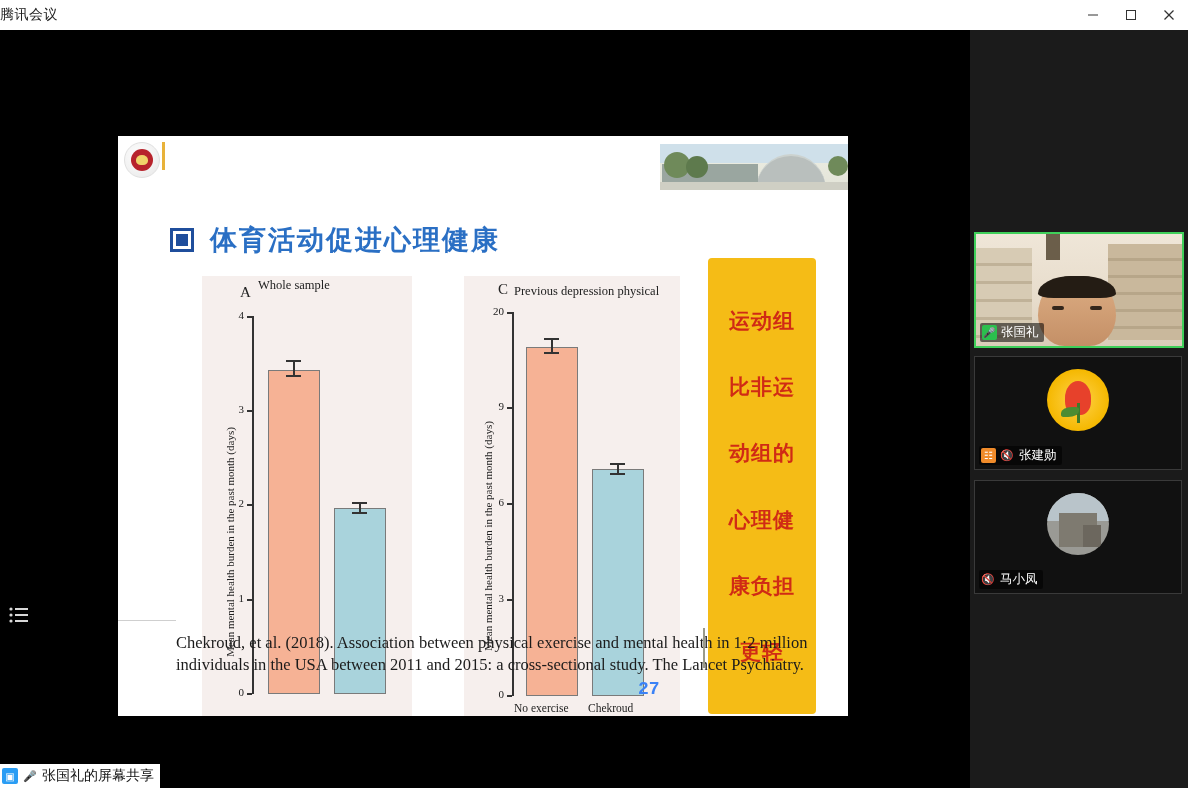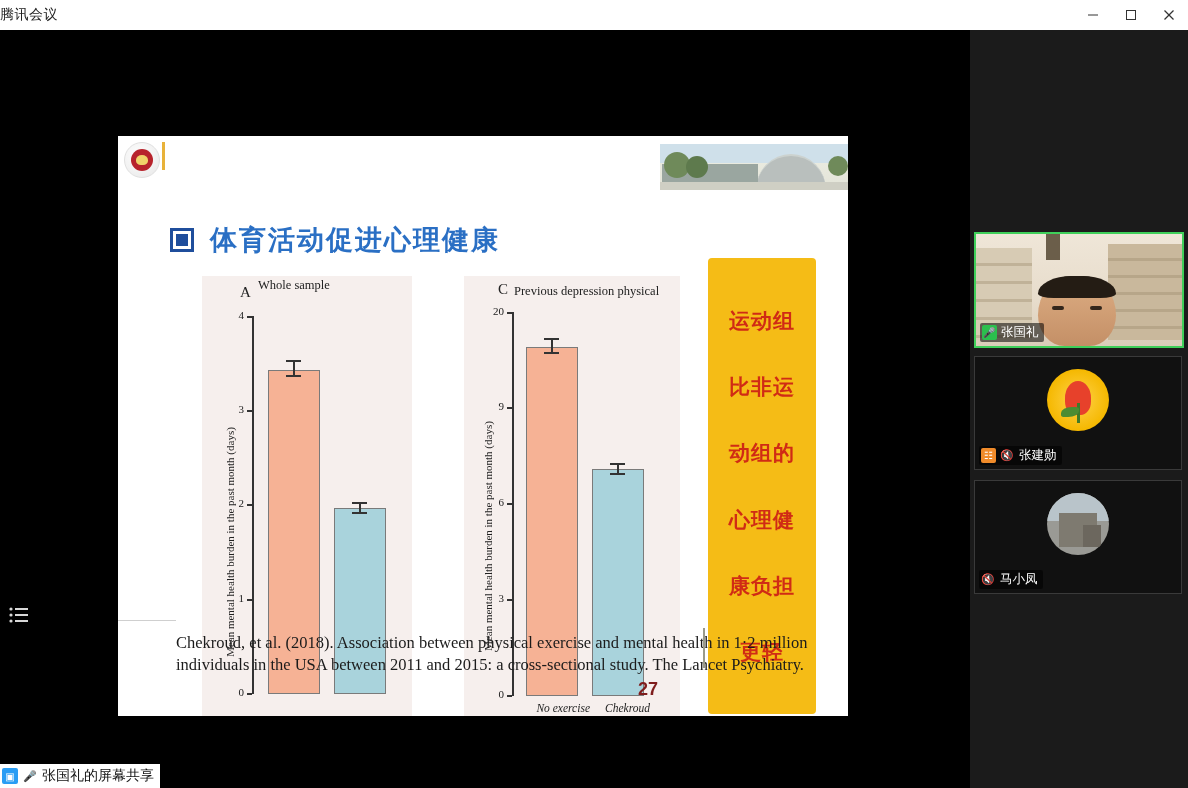--- a/index.html
+++ b/index.html
@@ -212,23 +212,22 @@
   .chart .errcap {
     position: absolute;
     height: 1.5px;
     background: #333;
   }
   .chart .xlabel {
     position: absolute;
     font-family: "Liberation Serif", serif;
     font-size: 11.5px;
     color: #222;
-    text-align: right;
+    text-align: left;
     white-space: nowrap;
-    font-style: italic;
   }
 
   
   #callout {
     position: absolute;
     left: 590px; top: 122px;
     width: 108px; height: 456px;
     background: #f5bc16;
     border-radius: 4px;
     display: flex;
@@ -252,24 +251,24 @@
     left: 58px; top: 496px;
     width: 650px;
     font-family: "Liberation Serif", serif;
     font-size: 16.5px;
     color: #1b1b1b;
     line-height: 1.34;
   }
   #pagenum {
     position: absolute;
     left: 520px; top: 543px;
-    font-family: Liberation Sans, sans-serif;
+    font-family: Liberation Mono, monospace;
     font-size: 18px;
     font-weight: bold;
-    color: #7f1d1d;
+    color: #3b82f6;
   }
   #caret {
     position: absolute;
     left: 585px; top: 492px;
     width: 2px; height: 40px;
     background: #9a9a8a;
   }
   #slide-underline {
     position: absolute;
     left: 0; top: 484px;

